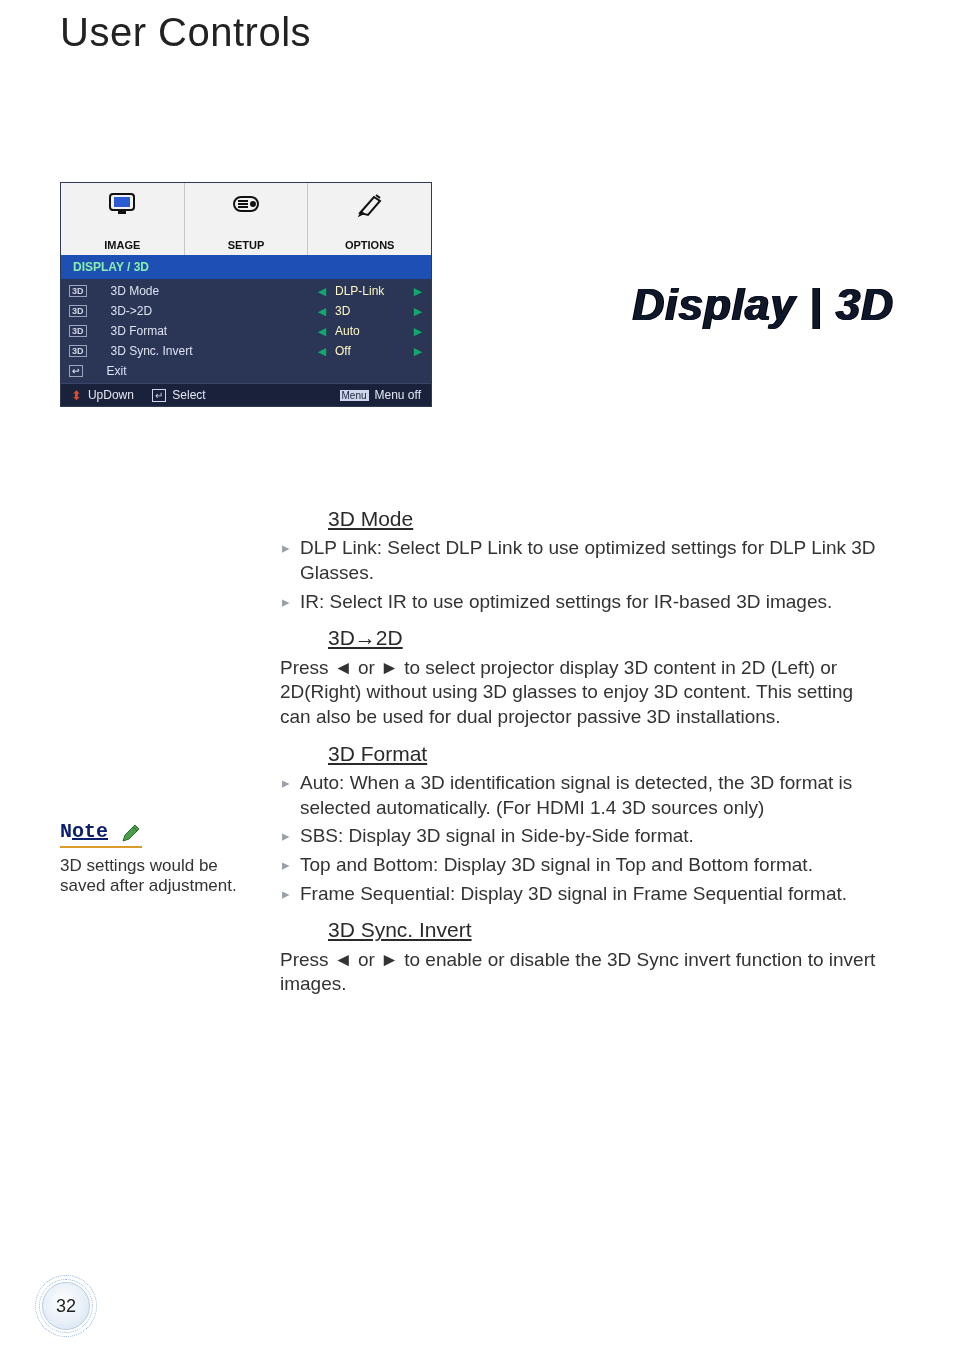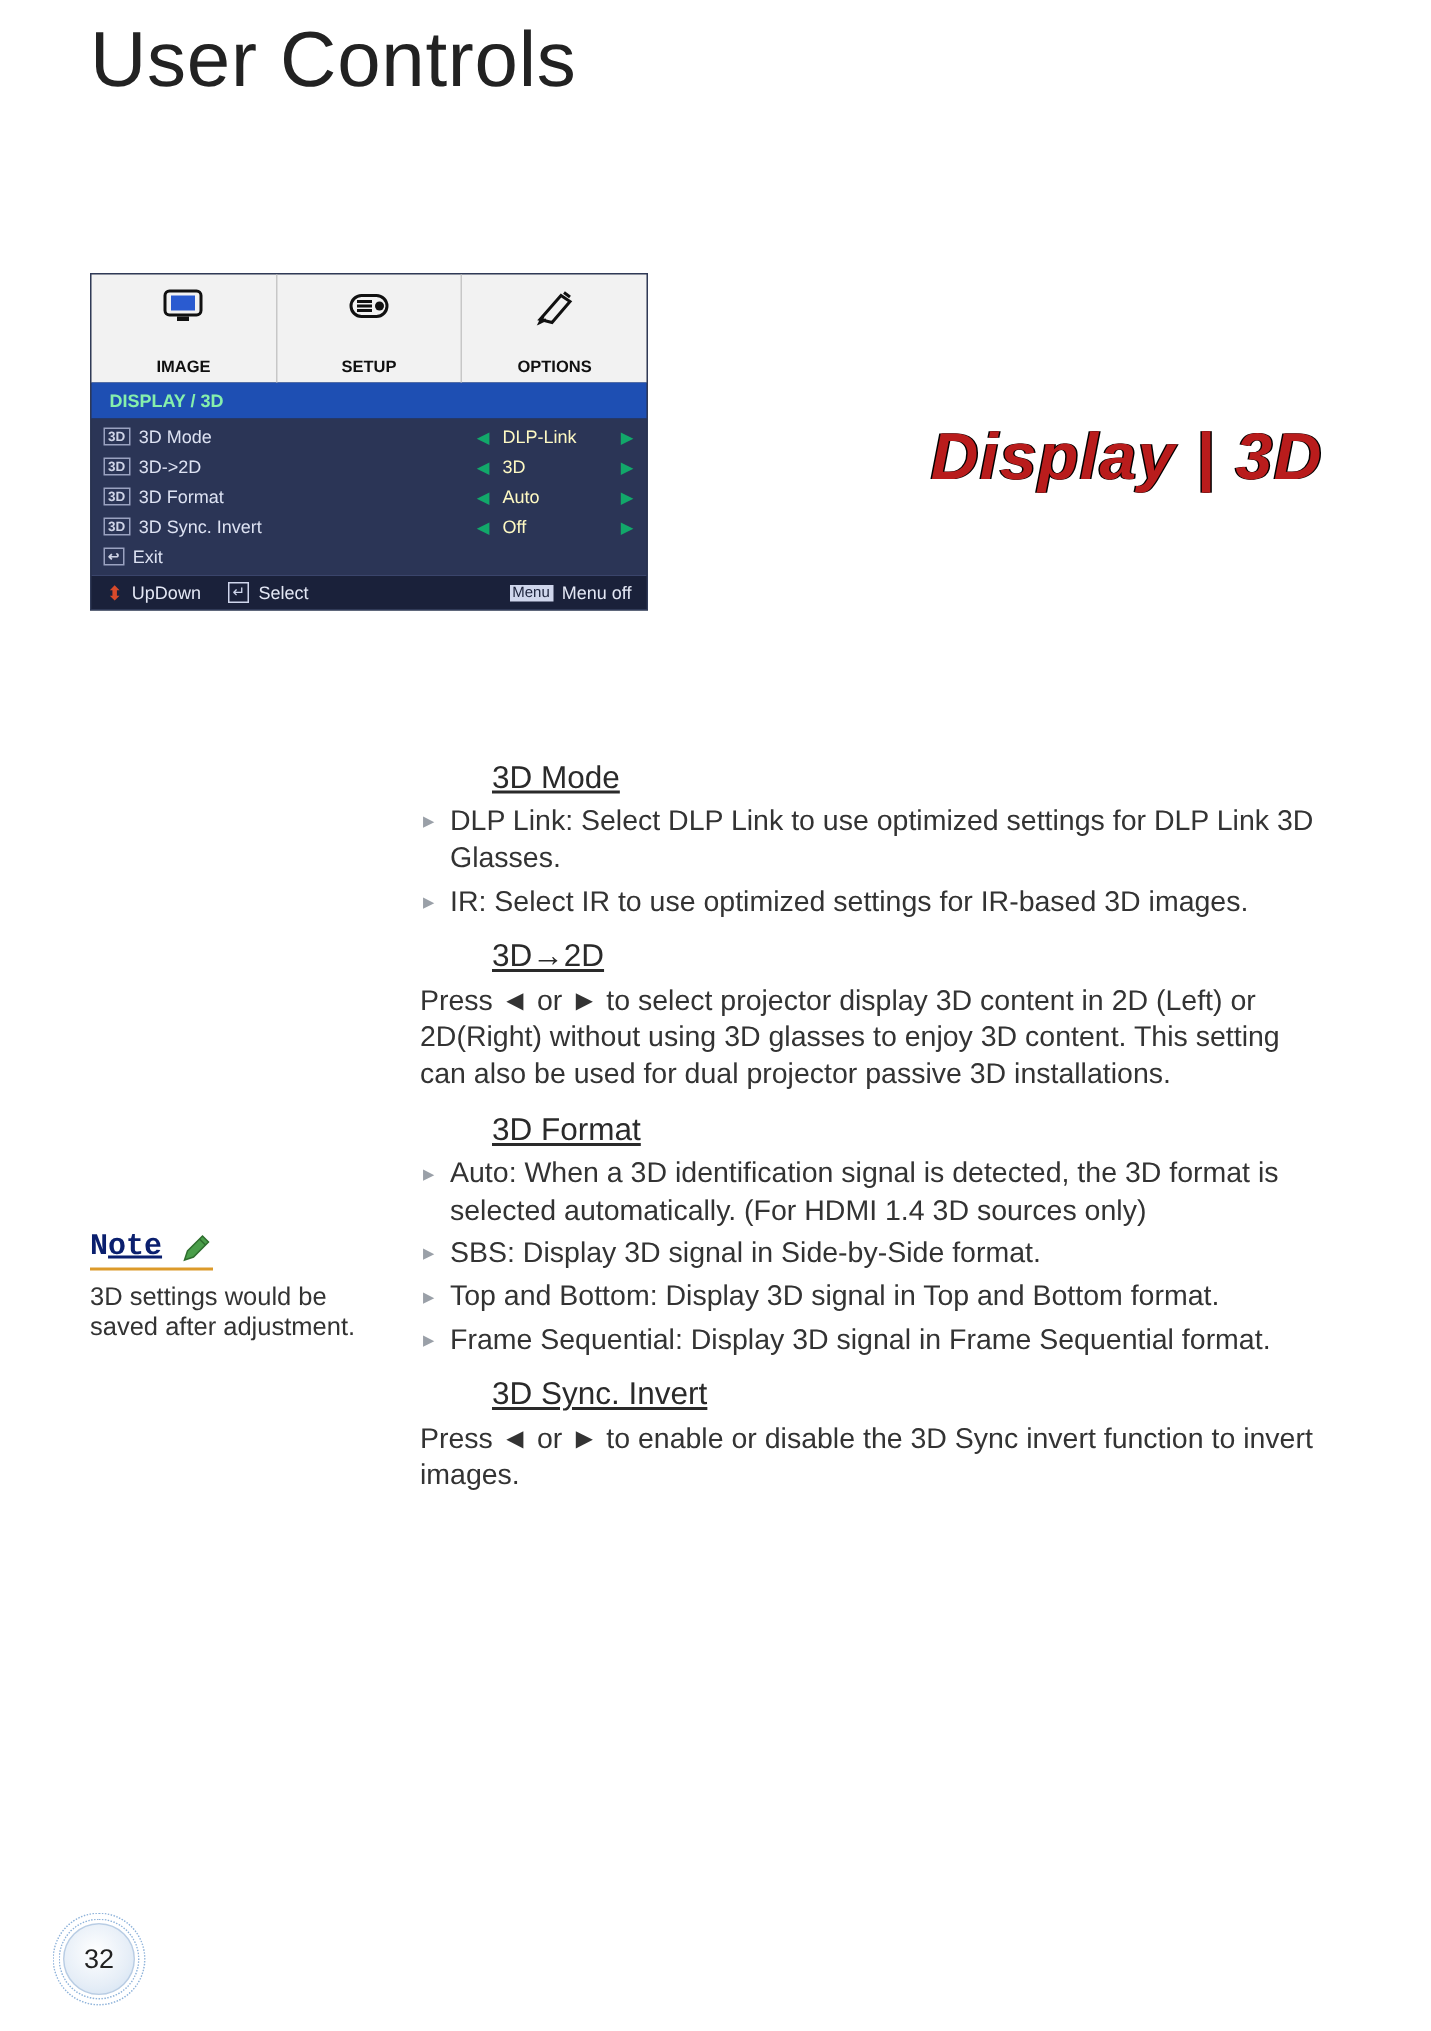--- a/index.html
+++ b/index.html
@@ -5,21 +5,21 @@
   * { box-sizing: border-box; margin: 0; padding: 0; }
   body {
     font-family: Arial, Helvetica, sans-serif;
     width: 954px;
     height: 1354px;
     background: #fff;
     position: relative;
     color: #222;
   }
   .page-title {
-    font-size: 52px;
+    font-size: 40px;
     font-weight: 400;
     padding: 10px 0 0 60px;
     letter-spacing: 0.5px;
   }
   
   .osd {
     position: absolute;
     top: 182px;
     left: 60px;
     width: 372px;
@@ -53,21 +53,21 @@
     color: #86efac;
     padding: 5px 12px;
     font-weight: bold;
     font-size: 12px;
   }
   .osd-rows { background: #2b3556; padding: 2px 0; }
   .osd-row {
     display: flex;
     align-items: center;
     padding: 3px 8px;
-    gap: 6px;
+    gap: 24px;
   }
   .osd-row .row-icon {
     color: #cfd4e6;
     font-size: 9px;
     font-weight: bold;
     border: 1px solid #9aa2c0;
     padding: 0 2px;
     line-height: 10px;
   }
   .osd-row .row-label { color: #dde2f2; flex: 0 0 120px; }
@@ -102,26 +102,26 @@
   .osd-footer .glyph-select {
     border: 1px solid #cfd6ec; padding: 0 2px; font-size: 10px; color:#cfd6ec;
   }
   .osd-footer .glyph-menu {
     background:#cfd6ec; color:#1a213a; font-size:10px; padding:0 2px;
   }
   
   .section-heading {
     position: absolute;
     top: 280px;
-    right: 72px;
+    right: 60px;
     font-size: 44px;
     font-style: italic;
     font-weight: 700;
     letter-spacing: 1px;
-    color: #b91c1c;
+    color: #0f172a;
     text-shadow: 1px 0 #000, -1px 0 #000;
   }
   
   .body-col {
     position: absolute;
     top: 495px;
     left: 280px;
     width: 605px;
     font-size: 19px;
     line-height: 1.3;

